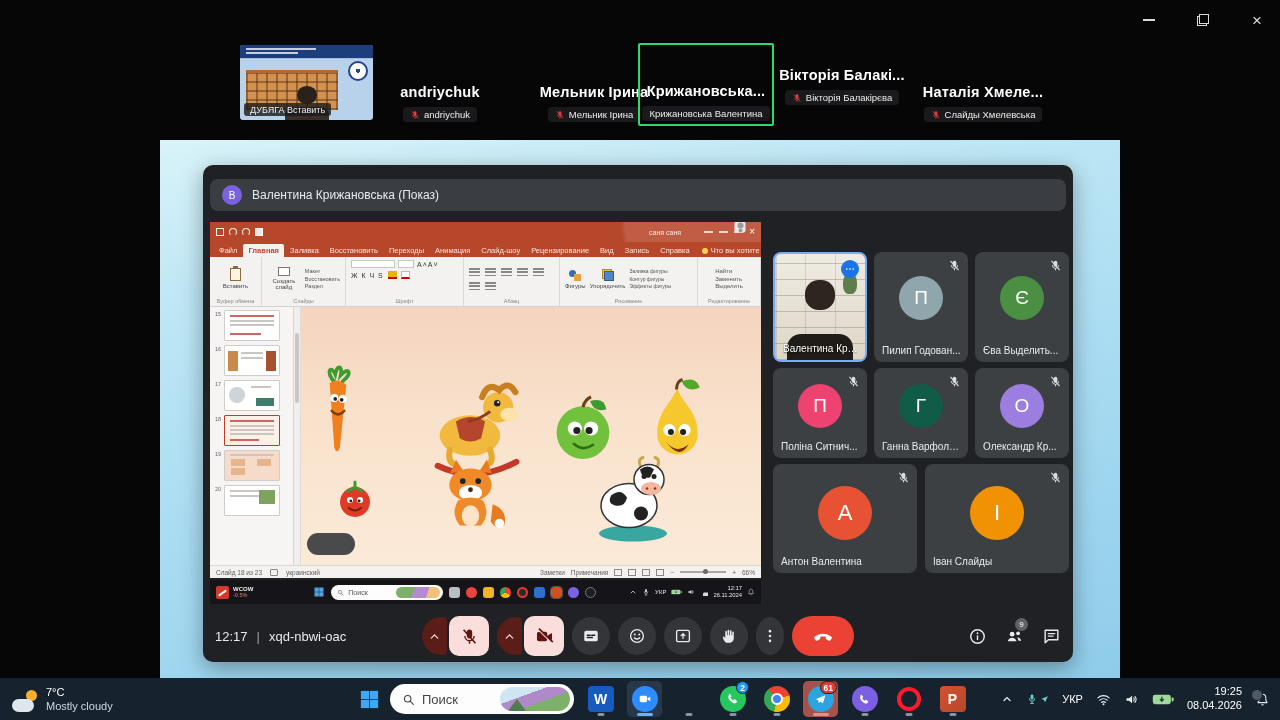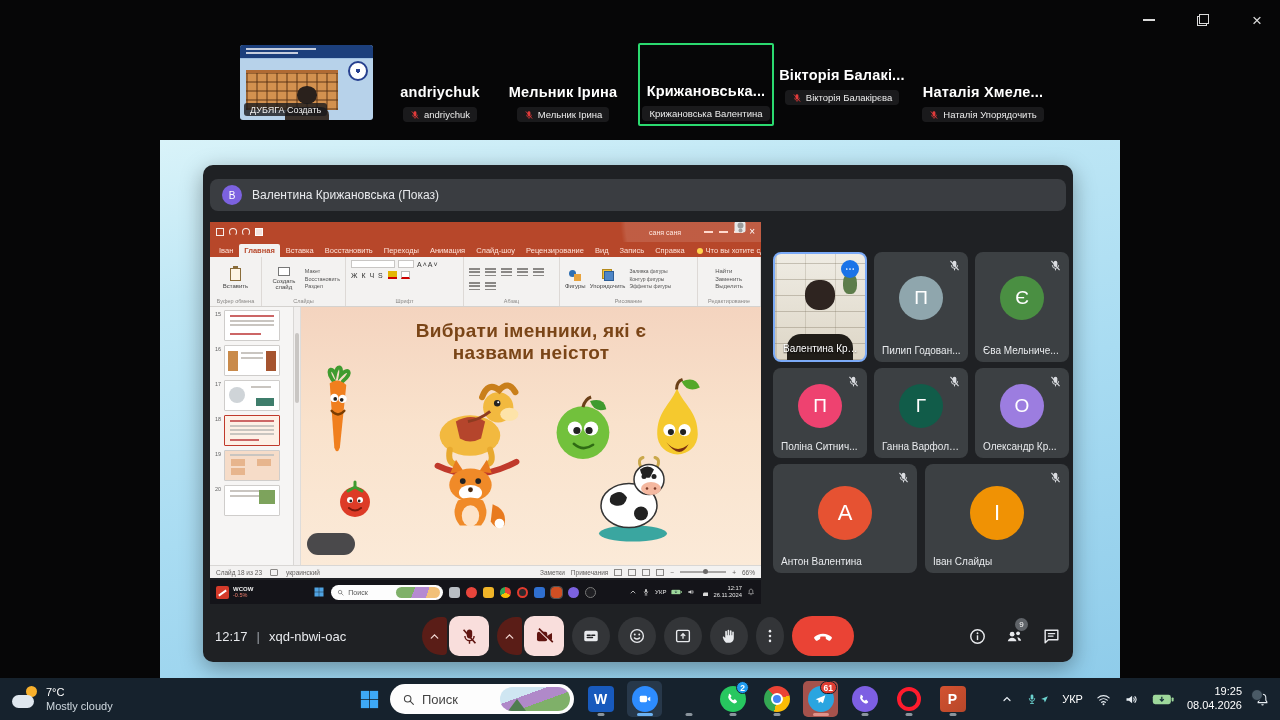--- a/index.html
+++ b/index.html
@@ -160,21 +160,21 @@
   .endcall{width:62px;height:40px;background:#ea4335;border-radius:20px;display:flex;align-items:center;justify-content:center}
   .endcall .ic{width:22px;height:22px;color:#fff}
   .mright{margin-left:auto;display:flex;align-items:center;gap:18px}
   .mright .ic{width:19px;height:19px;color:#e8eaed}
   .pplwrap{position:relative}
   .pbadge{position:absolute;top:-9px;right:-4px;min-width:13px;height:13px;border-radius:8px;background:#5f6368;color:#fff;
     font-size:8px;display:flex;align-items:center;justify-content:center;padding:0 3px}
 
   
   .taskbar{left:0;top:678px;width:1280px;height:42px;background:#16222d;display:flex;align-items:center}
-  .weather{display:flex;align-items:flex-start;gap:8px;padding-left:12px;width:200px}
+  .weather{display:flex;align-items:flex-end;gap:8px;padding-left:12px;width:200px}
   .wicon{width:26px;height:22px;position:relative}
   .wicon::before{content:"";position:absolute;right:1px;top:0;width:11px;height:11px;border-radius:50%;background:#f8b02c}
   .wicon::after{content:"";position:absolute;left:0;bottom:0;width:22px;height:13px;border-radius:8px;background:#dfe7ee}
   .wtemp{color:#fff;font-size:11px;line-height:1.25}
   .wcond{color:#cfd8df;font-size:11px}
   .tbcenter{display:flex;align-items:center;gap:9px;margin-left:158px}
   .startbtn .ic{width:23px;height:23px;color:#3da8f5}
   .searchpill{display:flex;align-items:center;gap:7px;background:#fdfdfd;border-radius:16px;height:30px;width:184px;padding:0 4px 0 12px}
   .searchpill .ic{width:13px;height:13px;color:#444}
   .searchpill span{font-size:13px;color:#444;flex:1}
@@ -333,34 +333,34 @@
   </div>
 
   <div class="a vidtile" style="left:240px;top:45px;width:133px;height:75px">
     <div class="vt-band">
         <i></i>
         <i></i>
       </div>
     <div class="vt-bldg"></div>
     <div class="vt-logo"></div>
     <div class="vt-person"></div>
-    <div class="vt-pill">ДУБЯГА Создать</div>
+    <div class="vt-pill">ДУБЯГА Вставить</div>
   </div>
 
   <div class="ftile" style="left:378px;top:45px;width:124px;height:80px">
     <div class="fname">andriychuk</div>
     <div class="fpill">
       <svg class="ic">
           <use href="#s-micoff"></use>
         </svg>
       <span>andriychuk</span>
     </div>
   </div>
 
-  <div class="ftile" style="left:497px;top:45px;width:132px;height:80px">
+  <div class="ftile" style="left:528px;top:45px;width:132px;height:80px">
     <div class="fname">Мельник Ірина</div>
     <div class="fpill">
       <svg class="ic">
           <use href="#s-micoff"></use>
         </svg>
       <span>Мельник Ірина</span>
     </div>
   </div>
 
   <div class="ftile hl" style="left: 638px; top: 43px; width: 136px; height: 83px; border-color: rgb(43, 217, 111);">
@@ -379,21 +379,21 @@
       <span>Вікторія Балакірєва</span>
     </div>
   </div>
 
   <div class="ftile" style="left:919px;top:45px;width:128px;height:80px">
     <div class="fname">Наталія Хмеле...</div>
     <div class="fpill">
       <svg class="ic">
           <use href="#s-micoff"></use>
         </svg>
-      <span>Наталія Упорядочить</span>
+      <span>Слайды Хмелевська</span>
     </div>
   </div>
 
   <div class="a desktop">
     <div class="a meet">
 
       <div class="a banner">
         <div class="bava" style="background: rgb(124, 98, 224);">В</div>
         <div class="btitle">Валентина Крижановська (Показ)</div>
       </div>
@@ -410,23 +410,23 @@
             <span>саня саня</span>
             <span class="pava"></span>
             <span class="wg"></span>
             <span class="wg"></span>
             <span class="wg"></span>
             <span class="wx">×</span>
           </div>
         </div>
 
         <div class="ptabs">
-          <span class="ptab">Іван</span>
+          <span class="ptab">Файл</span>
           <span class="ptab on">Главная</span>
-          <span class="ptab">Вставка</span>
+          <span class="ptab">Заливка</span>
           <span class="ptab">Восстановить</span>
           <span class="ptab">Переходы</span>
           <span class="ptab">Анимация</span>
           <span class="ptab">Слайд-шоу</span>
           <span class="ptab">Рецензирование</span>
           <span class="ptab">Вид</span>
           <span class="ptab">Запись</span>
           <span class="ptab">Справка</span>
           <span class="ptell">
               <span class="bulb"></span>
@@ -571,24 +571,20 @@
                   <i class="thline" style="top:9px"></i>
                 <i class="thblock" style="right:4px;top:4px;width:16px;height:14px;background:#7da35c"></i>
               </span>
             </div>
           </div>
           <div class="scrollcol">
               <i></i>
             </div>
 
           <div class="slide">
-            <div class="stitle">
-              <div>Вибрати іменники, які є</div>
-              <div>назвами неістот</div>
-            </div>
 
             <svg class="a" style="left:14px;top:52px;width:46px;height:100px" viewBox="0 0 50 100">
               <path d="M22 22 C10 8 18 2 22 12 C24 2 30 2 28 13 C36 4 42 10 30 20" fill="none" stroke="#3f9b2f" stroke-width="4" stroke-linecap="round"></path>
               <path d="M16 22 Q25 15 34 24 L27 92 Q24 100 21 92 Z" fill="#f07f1e"></path>
               <circle cx="21" cy="38" r="4.5" fill="#fff"></circle>
                 <circle cx="30" cy="39" r="4.5" fill="#fff"></circle>
               <circle cx="22" cy="39" r="2" fill="#222"></circle>
                 <circle cx="29" cy="40" r="2" fill="#222"></circle>
               <path d="M18 52 Q25 60 32 52" stroke="#7a3c00" stroke-width="2.5" fill="none" stroke-linecap="round"></path>
             </svg>
@@ -766,21 +762,21 @@
             </svg>
           <div class="pava" style="background: rgb(143, 166, 173);">П</div>
           <div class="pname">Пилип Годован...</div>
         </div>
 
         <div class="ptile" style="left:202px;top:0;width:94px;height:110px">
           <svg class="ic mic">
               <use href="#s-micoff"></use>
             </svg>
           <div class="pava" style="background: rgb(74, 143, 66);">Є</div>
-          <div class="pname">Єва Мельниче...</div>
+          <div class="pname">Єва Выделить...</div>
         </div>
 
         <div class="ptile" style="left:0;top:116px;width:94px;height:90px">
           <svg class="ic mic">
               <use href="#s-micoff"></use>
             </svg>
           <div class="pava" style="background: rgb(238, 66, 112);">П</div>
           <div class="pname">Поліна Ситнич...</div>
         </div>
 

